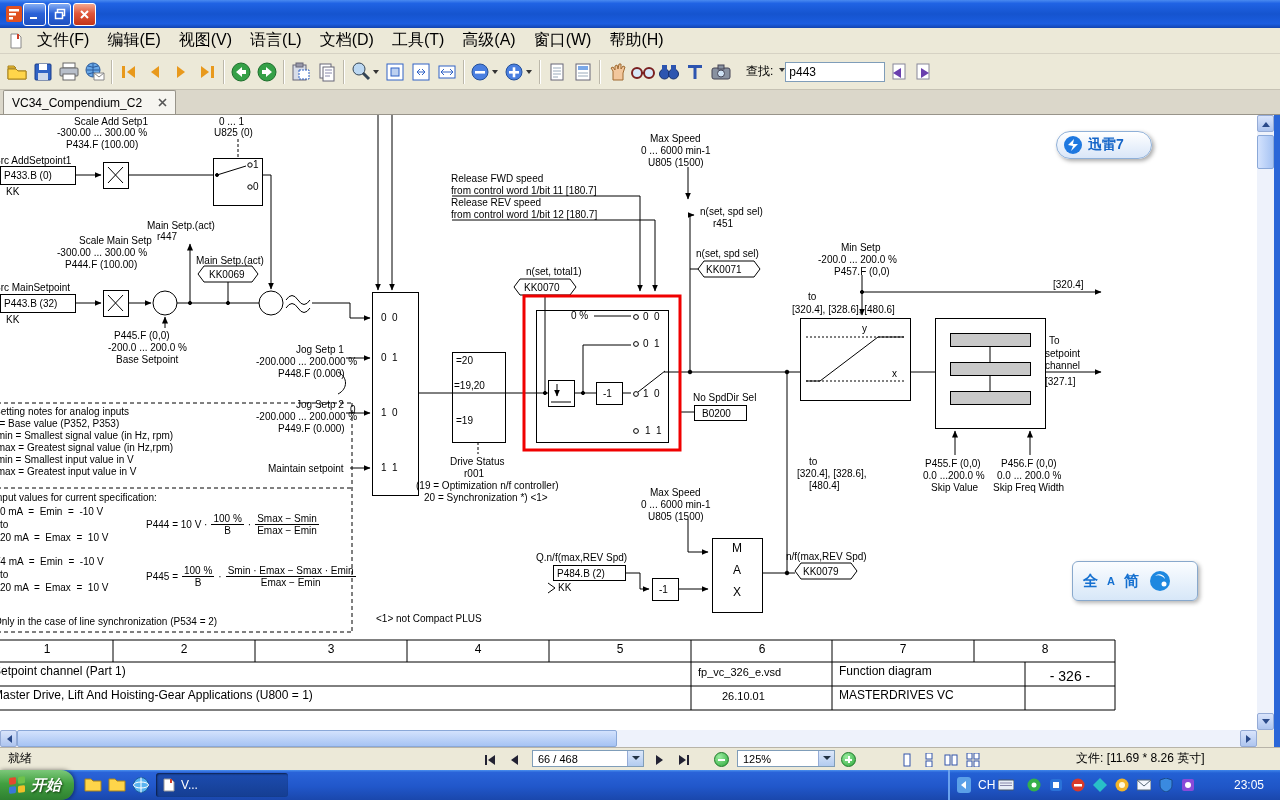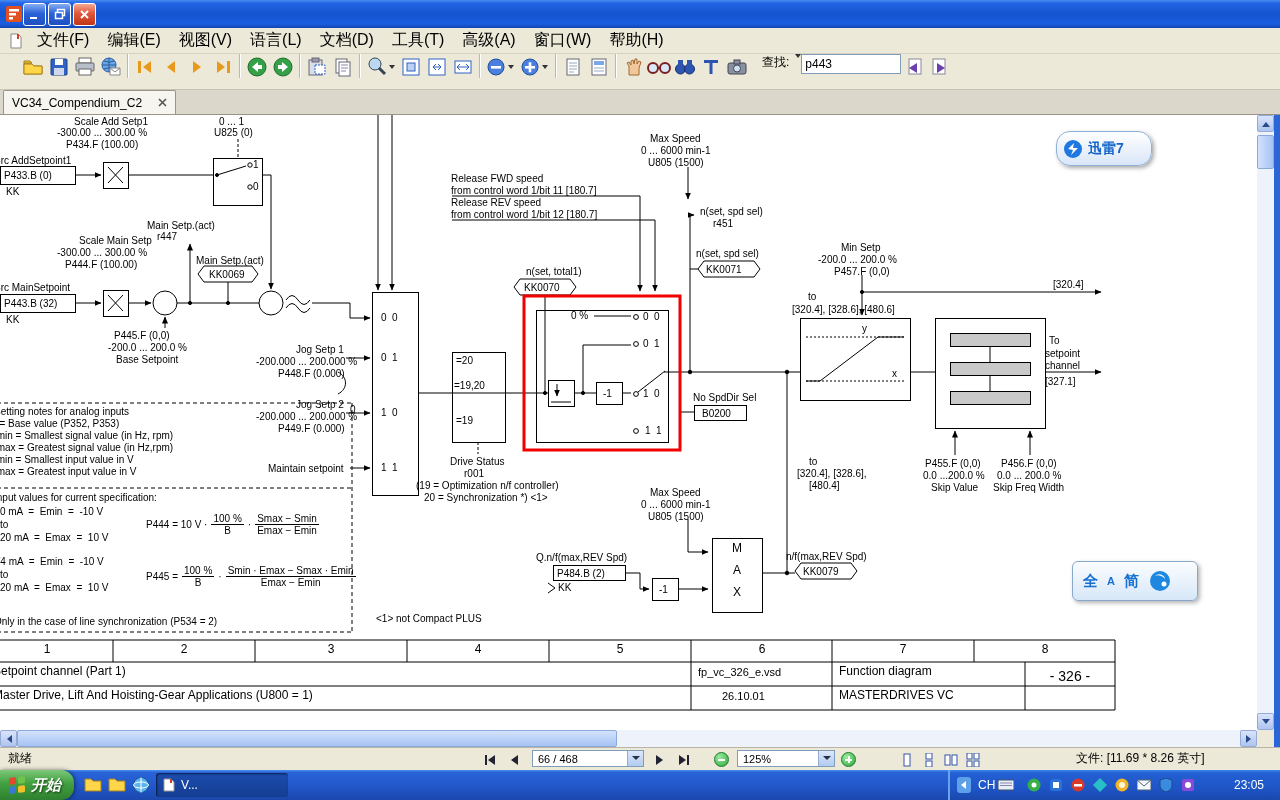--- a/index.html
+++ b/index.html
@@ -18,21 +18,21 @@
     justify-content:center;background:linear-gradient(180deg,#86aef4,#2a62d8 45%,#1e50c0)}
   .wbtn.close{background:linear-gradient(180deg,#f4a890,#e0563a 45%,#c23418)}
 
   
   #menubar{position:absolute;top:28px;left:0;width:1280px;height:26px;background:#ece9d8;
     border-bottom:1px solid #d6d2c4;display:flex;align-items:center;padding-left:4px;box-sizing:border-box}
   .menu-item{font-size:16px;padding:4px 9px;white-space:nowrap}
 
   
   #toolbar{position:absolute;top:54px;left:0;width:1280px;height:36px;background:#ece9d8;
-    border-bottom:1px solid #c6c2b4;display:flex;align-items:flex-start;padding-left:20px;box-sizing:border-box}
+    border-bottom:1px solid #c6c2b4;display:flex;align-items:center;padding-left:4px;box-sizing:border-box}
   .tbtn{width:26px;height:26px;display:flex;align-items:center;justify-content:center;flex:none}
   .tbtn.wide{width:34px}
   .tsep{width:0;height:24px;margin:0 3px;border-left:1px solid #bcb8aa;border-right:1px solid #fff;flex:none}
   .findlabel{font-size:12px;margin:0 4px 0 12px;white-space:nowrap}
   .findinput{width:92px;height:18px;border:1px solid #7f9db9;font:12px "Liberation Sans",sans-serif;padding:0 3px;flex:none}
   .car{width:0;height:0;border:3px solid transparent;border-top:4px solid #333;margin-left:2px}
 
   
   #tabbar{position:absolute;top:90px;left:0;width:1280px;height:25px;background:#dbd7ca;
     border-bottom:1px solid #98948a;display:flex;align-items:flex-end;box-sizing:border-box}
@@ -45,21 +45,21 @@
   .lb11{font-size:11px;line-height:12px}
   .lb12{font-size:12px;line-height:13px}
   .ctr{transform:translateX(-50%)}
   .b{font-weight:normal}
   .frac{position:absolute;display:flex;align-items:center;font-size:10px;white-space:nowrap}
   .frc{display:inline-block;text-align:center;margin:0 4px}
   .frc .num{display:block;border-bottom:1px solid #000;padding:0 2px}
   .frc .den{display:block;padding:0 2px}
 
   
-  #thunder{position:absolute;left:1056px;top:16px;width:96px;height:35px;border:1px solid #8fb0d8;border-radius:14px;
+  #thunder{position:absolute;left:1056px;top:16px;width:96px;height:28px;border:1px solid #8fb0d8;border-radius:14px;
     background:linear-gradient(180deg,#ffffff,#d9e6f8);box-shadow:2px 2px 4px rgba(0,0,0,.35);
     display:flex;align-items:center;gap:5px;padding-left:6px;box-sizing:border-box}
   #thunder span{color:#1565c8;font-weight:bold;font-size:14px}
   #ime{position:absolute;left:1072px;top:446px;width:126px;height:40px;border:1px solid #88a8cc;border-radius:6px;
     background:linear-gradient(180deg,#fbfdff,#d7e7f8);box-shadow:2px 2px 4px rgba(0,0,0,.3);
     display:flex;align-items:center;gap:9px;padding:0 10px;box-sizing:border-box}
   #ime .g{color:#1570d0;font-weight:bold;font-size:15px}
   #ime .s{color:#1570d0;font-weight:bold;font-size:11px}
 
   

